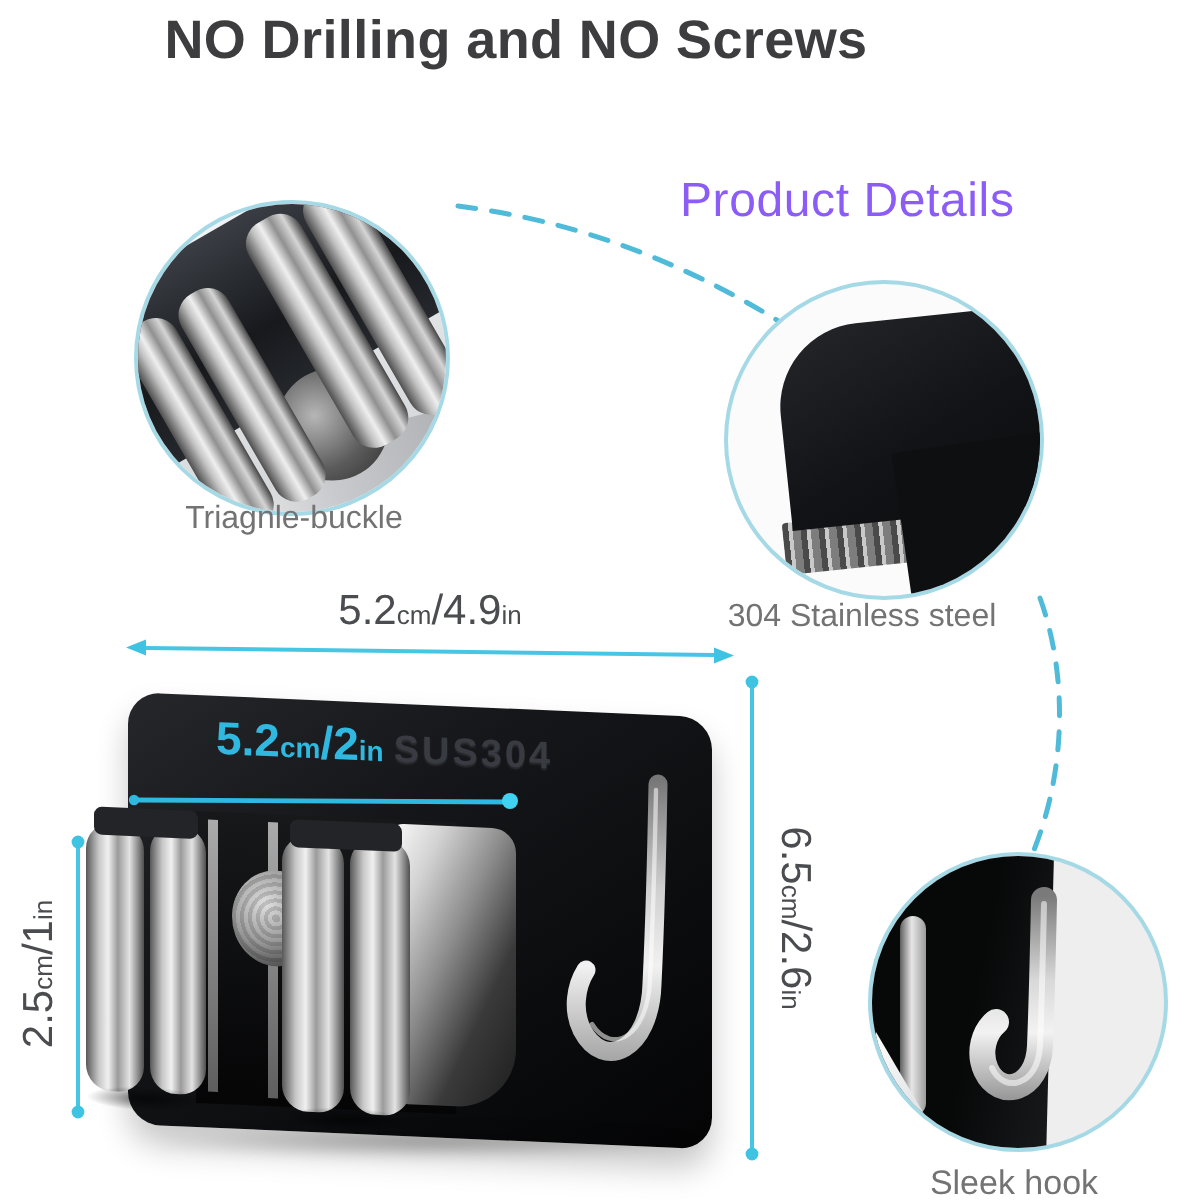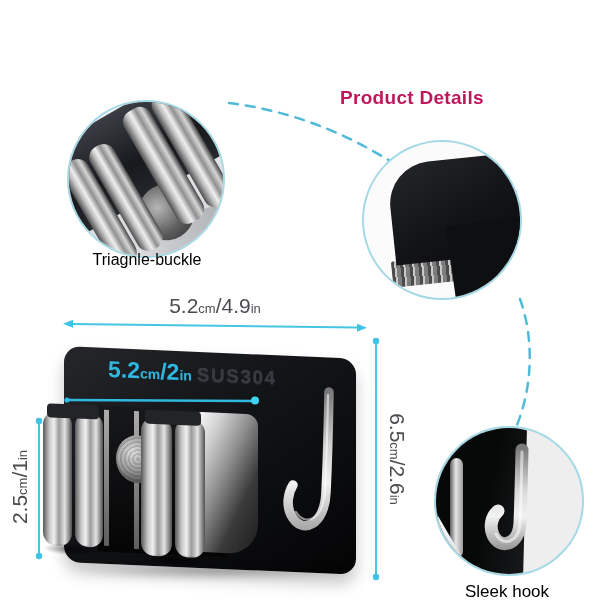--- a/index.html
+++ b/index.html
@@ -4,28 +4,28 @@
 <style>
   html,body{margin:0;padding:0;background:#fff;}
   #canvas{
     position:relative;width:600px;height:600px;background:#fff;overflow:hidden;
     font-family:"Liberation Sans", sans-serif;color:#3d3f43;
   }
   .abs{position:absolute;}
 
   
   .title{left:8px;top:5px;width:500px;text-align:center;font-size:27px;font-weight:bold;color:#3d3d3f;letter-spacing:.2px;}
-  .heading{left:340px;top:87px;font-size:19px;font-weight:bold;color:#be185d;letter-spacing:.3px;}
+  .heading{left:340px;top:87px;font-size:24px;font-weight:normal;color:#8b5cf6;letter-spacing:.3px;}
 
   
   .circle{border:2px solid #a6d9e6;border-radius:50%;overflow:hidden;background:#f2f3f4;}
   #circle-tb{left:67px;top:100px;width:154px;height:154px;}
   #circle-ss{left:362px;top:140px;width:156px;height:156px;background:#fbfbfc;}
   #circle-hk{left:434px;top:426px;width:146px;height:146px;background:#eeeeef;}
-  .callout-label{font-size:16px;color:#000000;text-align:center;width:200px;}
+  .callout-label{font-size:16px;color:#737373;text-align:center;width:200px;}
 
   
   .c1-inner{position:absolute;inset:0;background:linear-gradient(160deg,#f7f8f9 0%,#e4e6e8 45%,#cccfd3 100%);}
   .tb-scene{position:absolute;left:-28px;top:-28px;width:210px;height:210px;transform:rotate(-30deg);}
   .tb-band{position:absolute;left:-10px;top:30px;width:230px;height:92px;background:linear-gradient(180deg,#3a3e44,#17191d 60%,#25282c);}
   .tb-chrome{position:absolute;left:15px;top:148px;width:185px;height:72px;background:linear-gradient(100deg,#fbfbfb,#c8cacd 40%,#9da0a4);clip-path:polygon(0 30%,45% 0,100% 40%,100% 100%,0 100%);}
   .tb-drum{position:absolute;left:78px;top:116px;width:56px;height:56px;border-radius:50%;background:radial-gradient(circle at 40% 35%,#b6b6b6,#5c5c5c 55%,#2e2e2e);}
   .tb-pair{position:absolute;display:flex;gap:3px;}
   .tb-pair.a{left:34px;top:52px;width:58px;height:118px;}
   .tb-pair.b{left:112px;top:38px;width:62px;height:128px;}
@@ -78,20 +78,21 @@
   .dim-right{left:397px;top:459px;transform:translate(-50%,-50%) rotate(90deg);}
 
   .overlay{position:absolute;left:0;top:0;pointer-events:none;}
   .z1{z-index:1}.z2{z-index:2}.z3{z-index:3}.z4{z-index:4}
 </style>
 </head>
 <body>
 
 <div id="canvas">
 
+  <div class="abs title z4">NO Drilling and NO Screws</div>
   <div class="abs heading z4">Product Details</div>
 
   <div class="abs circle z3" id="circle-tb">
     <div class="c1-inner">
       <div class="tb-scene">
         <div class="tb-band"></div>
         <div class="tb-chrome"></div>
         <div class="tb-drum"></div>
         <div class="tb-pair a">
             <div class="cyl"></div>
@@ -104,20 +105,21 @@
       </div>
     </div>
   </div>
   <div class="abs callout-label z4" style="left:47px;top:251px;">Triagnle-buckle</div>
 
   <div class="abs circle z3" id="circle-ss">
     <div class="ss-ridge"></div>
     <div class="ss-black"></div>
     <div class="ss-black2"></div>
   </div>
+  <div class="abs callout-label z4" style="left:331px;top:300px;">304 Stainless steel</div>
 
   <div class="abs circle z3" id="circle-hk">
     <div class="hk-black"></div>
     <div class="hk-leftbar"></div>
     <div class="hk-wedge"></div>
     <svg class="hk-svg" width="146" height="146" viewBox="0 0 146 146">
       <defs>
         <linearGradient id="hg2" x1="0" y1="20" x2="0" y2="125" gradientUnits="userSpaceOnUse">
           <stop offset="0" stop-color="#7a7a7a"></stop>
             <stop offset=".4" stop-color="#d8d8d8"></stop>

